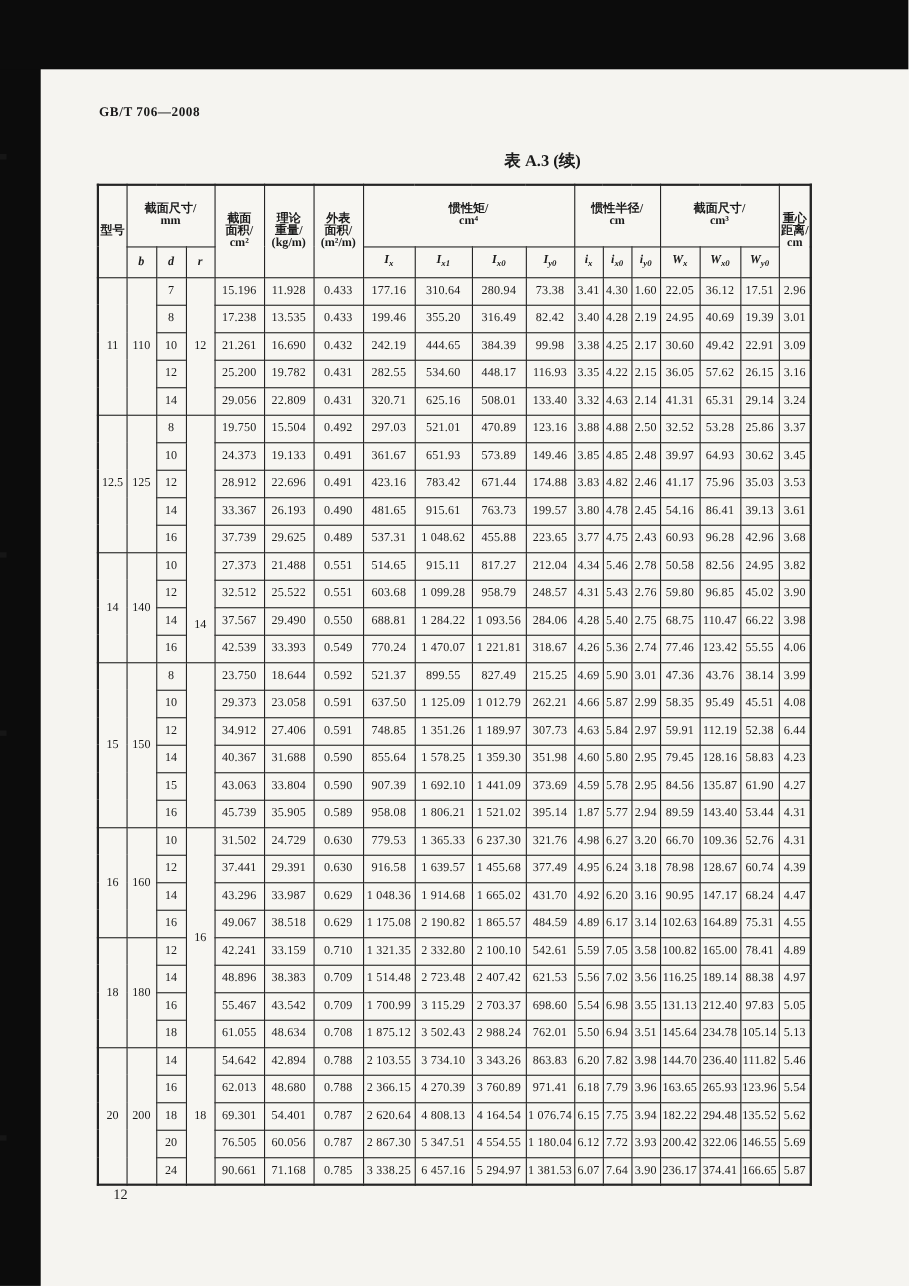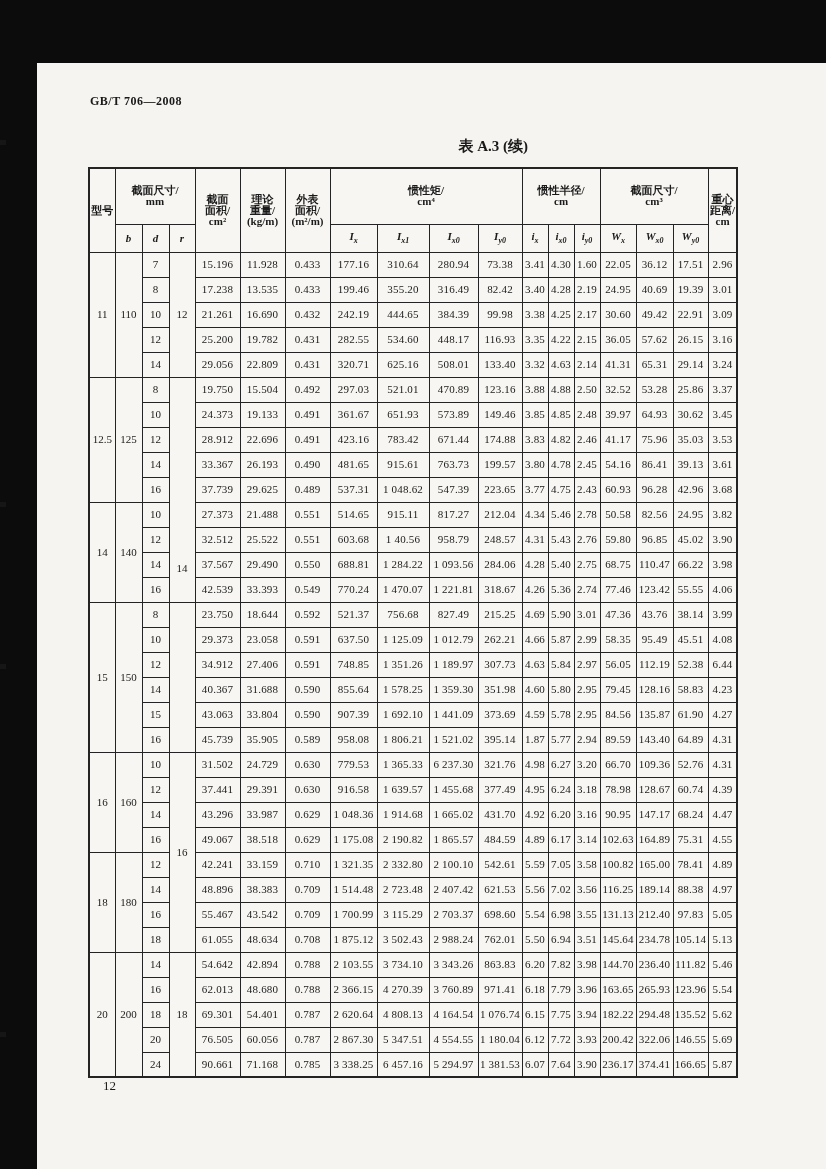--- a/index.html
+++ b/index.html
@@ -292,21 +292,21 @@
         <td class="value-cell">39.13</td>
         <td class="value-cell">3.61</td>
       </tr>
       <tr>
         <td class="d-cell">16</td>
         <td class="value-cell">37.739</td>
         <td class="value-cell">29.625</td>
         <td class="value-cell">0.489</td>
         <td class="value-cell">537.31</td>
         <td class="value-cell">1 048.62</td>
-        <td class="value-cell">547.39</td>
+        <td class="value-cell">455.88</td>
         <td class="value-cell">223.65</td>
         <td class="value-cell">3.77</td>
         <td class="value-cell">4.75</td>
         <td class="value-cell">2.43</td>
         <td class="value-cell">60.93</td>
         <td class="value-cell">96.28</td>
         <td class="value-cell">42.96</td>
         <td class="value-cell">3.68</td>
       </tr>
       <tr>
@@ -327,21 +327,21 @@
         <td class="value-cell">82.56</td>
         <td class="value-cell">24.95</td>
         <td class="value-cell">3.82</td>
       </tr>
       <tr>
         <td class="d-cell">12</td>
         <td class="value-cell">32.512</td>
         <td class="value-cell">25.522</td>
         <td class="value-cell">0.551</td>
         <td class="value-cell">603.68</td>
-        <td class="value-cell">1 40.56</td>
+        <td class="value-cell">1 099.28</td>
         <td class="value-cell">958.79</td>
         <td class="value-cell">248.57</td>
         <td class="value-cell">4.31</td>
         <td class="value-cell">5.43</td>
         <td class="value-cell">2.76</td>
         <td class="value-cell">59.80</td>
         <td class="value-cell">96.85</td>
         <td class="value-cell">45.02</td>
         <td class="value-cell">3.90</td>
       </tr>
@@ -381,21 +381,21 @@
       </tr>
       <tr>
         <td class="model-cell" rowspan="6">15</td>
         <td class="b-cell" rowspan="6">150</td>
         <td class="d-cell">8</td>
         <td class="r-cell" rowspan="6"></td>
         <td class="value-cell">23.750</td>
         <td class="value-cell">18.644</td>
         <td class="value-cell">0.592</td>
         <td class="value-cell">521.37</td>
-        <td class="value-cell">756.68</td>
+        <td class="value-cell">899.55</td>
         <td class="value-cell">827.49</td>
         <td class="value-cell">215.25</td>
         <td class="value-cell">4.69</td>
         <td class="value-cell">5.90</td>
         <td class="value-cell">3.01</td>
         <td class="value-cell">47.36</td>
         <td class="value-cell">43.76</td>
         <td class="value-cell">38.14</td>
         <td class="value-cell">3.99</td>
       </tr>
@@ -421,21 +421,21 @@
         <td class="value-cell">34.912</td>
         <td class="value-cell">27.406</td>
         <td class="value-cell">0.591</td>
         <td class="value-cell">748.85</td>
         <td class="value-cell">1 351.26</td>
         <td class="value-cell">1 189.97</td>
         <td class="value-cell">307.73</td>
         <td class="value-cell">4.63</td>
         <td class="value-cell">5.84</td>
         <td class="value-cell">2.97</td>
-        <td class="value-cell">56.05</td>
+        <td class="value-cell">59.91</td>
         <td class="value-cell">112.19</td>
         <td class="value-cell">52.38</td>
         <td class="value-cell">6.44</td>
       </tr>
       <tr>
         <td class="d-cell">14</td>
         <td class="value-cell">40.367</td>
         <td class="value-cell">31.688</td>
         <td class="value-cell">0.590</td>
         <td class="value-cell">855.64</td>
@@ -474,21 +474,21 @@
         <td class="value-cell">0.589</td>
         <td class="value-cell">958.08</td>
         <td class="value-cell">1 806.21</td>
         <td class="value-cell">1 521.02</td>
         <td class="value-cell">395.14</td>
         <td class="value-cell">1.87</td>
         <td class="value-cell">5.77</td>
         <td class="value-cell">2.94</td>
         <td class="value-cell">89.59</td>
         <td class="value-cell">143.40</td>
-        <td class="value-cell">64.89</td>
+        <td class="value-cell">53.44</td>
         <td class="value-cell">4.31</td>
       </tr>
       <tr>
         <td class="model-cell" rowspan="4">16</td>
         <td class="b-cell" rowspan="4">160</td>
         <td class="d-cell">10</td>
         <td class="r-cell" rowspan="8">16</td>
         <td class="value-cell">31.502</td>
         <td class="value-cell">24.729</td>
         <td class="value-cell">0.630</td>

